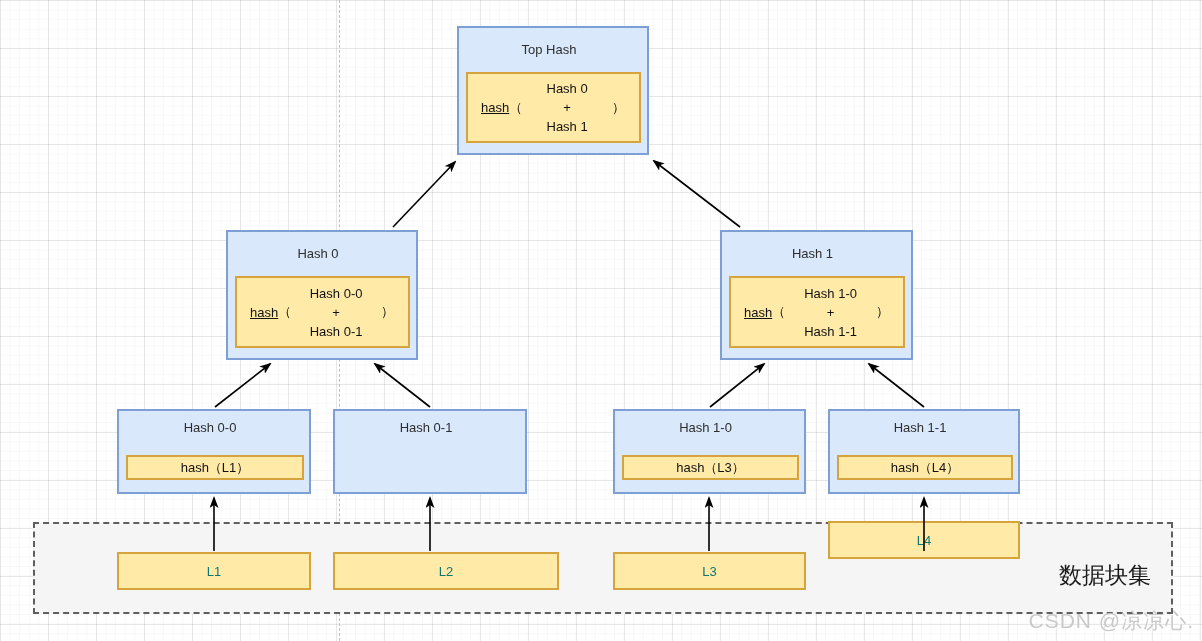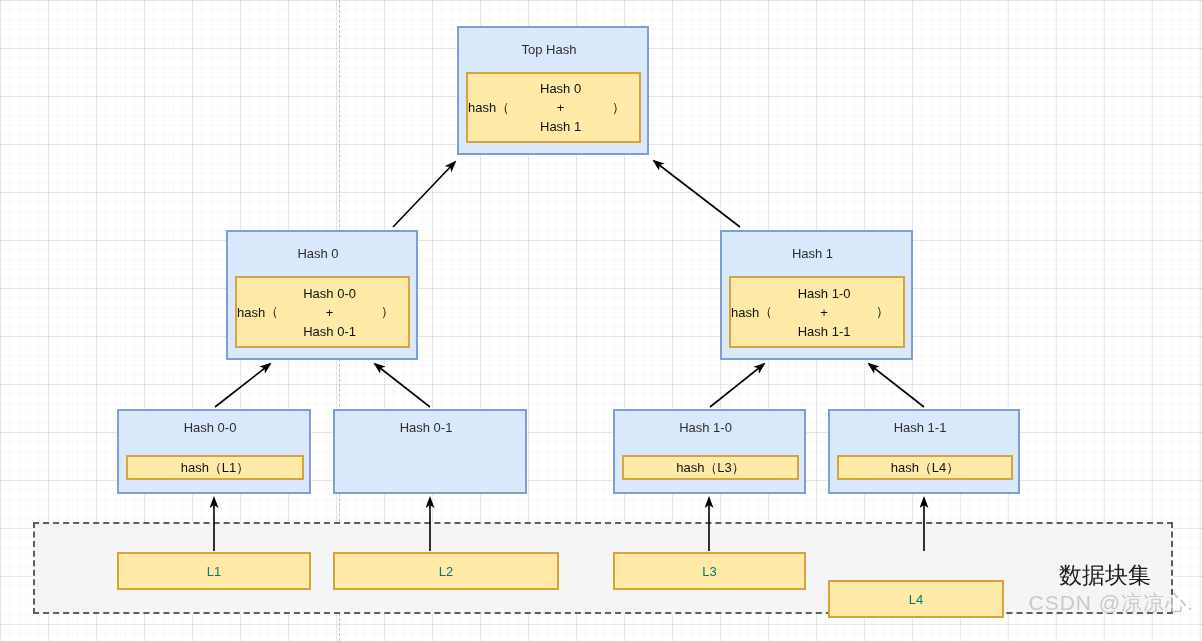--- a/index.html
+++ b/index.html
@@ -34,40 +34,40 @@
     display:flex;align-items:center;justify-content:center;
   }
   .leaf .node-title{height:32px;}
   .inner-box{
     position:absolute;background:var(--inner-fill);
     border:2px solid var(--inner-border);box-sizing:border-box;
     display:flex;align-items:center;color:#111;
   }
   .composite .inner-box{left:7px;right:6px;top:44px;bottom:10px;}
   .leaf .inner-box{left:7px;right:5px;top:32px;bottom:12px;justify-content:center;margin-top:12px;}
-  .fn{white-space:pre;}
+  .fn{margin-left:13px;white-space:pre;text-decoration:underline;}
   .operand-col{flex:1;display:flex;flex-direction:column;align-items:center;line-height:19px;}
   .paren-close{margin-right:14px;}
   .block{
     position:absolute;background:var(--inner-fill);
     border:2px solid var(--inner-border);box-sizing:border-box;
     display:flex;align-items:center;justify-content:center;
     font-size:13px;color:#0f766e;
   }
   .data-container{
     position:absolute;left:33px;top:522px;width:1140px;height:92px;
     background:var(--container-fill);
     border:2px dashed var(--container-border);box-sizing:border-box;
   }
   .container-label{
     position:absolute;left:1035px;top:560px;width:140px;
     text-align:center;font-size:23px;color:#1a1a1a;
   }
   .watermark{
-    position:absolute;right:8px;bottom:24px;
+    position:absolute;right:8px;bottom:6px;
     font-size:21px;color:var(--watermark-color);letter-spacing:1px;
   }
   svg.arrows{position:absolute;left:0;top:0;pointer-events:none;}
 </style>
 </head>
 <body>
 
 <div class="canvas">
 
   <div class="page-divider"></div>
@@ -128,21 +128,21 @@
     <div class="inner-box">hash（L3）</div>
   </div>
   <div class="node leaf" style="left:828px;top:409px;width:192px;height:85px;">
     <div class="node-title">Hash 1-1</div>
     <div class="inner-box">hash（L4）</div>
   </div>
 
   <div class="block" style="left:117px;top:552px;width:194px;height:38px;">L1</div>
   <div class="block" style="left:333px;top:552px;width:226px;height:38px;">L2</div>
   <div class="block" style="left:613px;top:552px;width:193px;height:38px;">L3</div>
-  <div class="block" style="left:828px;top:580px;width:176px;height:38px;">L4</div>
+  <div class="block" style="left:828px;top:521px;width:192px;height:38px;">L4</div>
 
   <div class="container-label">数据块集</div>
 
   <svg class="arrows" width="1202" height="641" viewBox="0 0 1202 641">
     <defs>
       <marker id="ah" markerWidth="12" markerHeight="9" refX="10" refY="4.5" orient="auto" markerUnits="userSpaceOnUse">
         <path d="M0,0 L12,4.5 L0,9 L3,4.5 Z" fill="#000"></path>
       </marker>
     </defs>
     <g stroke="#000" stroke-width="1.6" fill="none">

